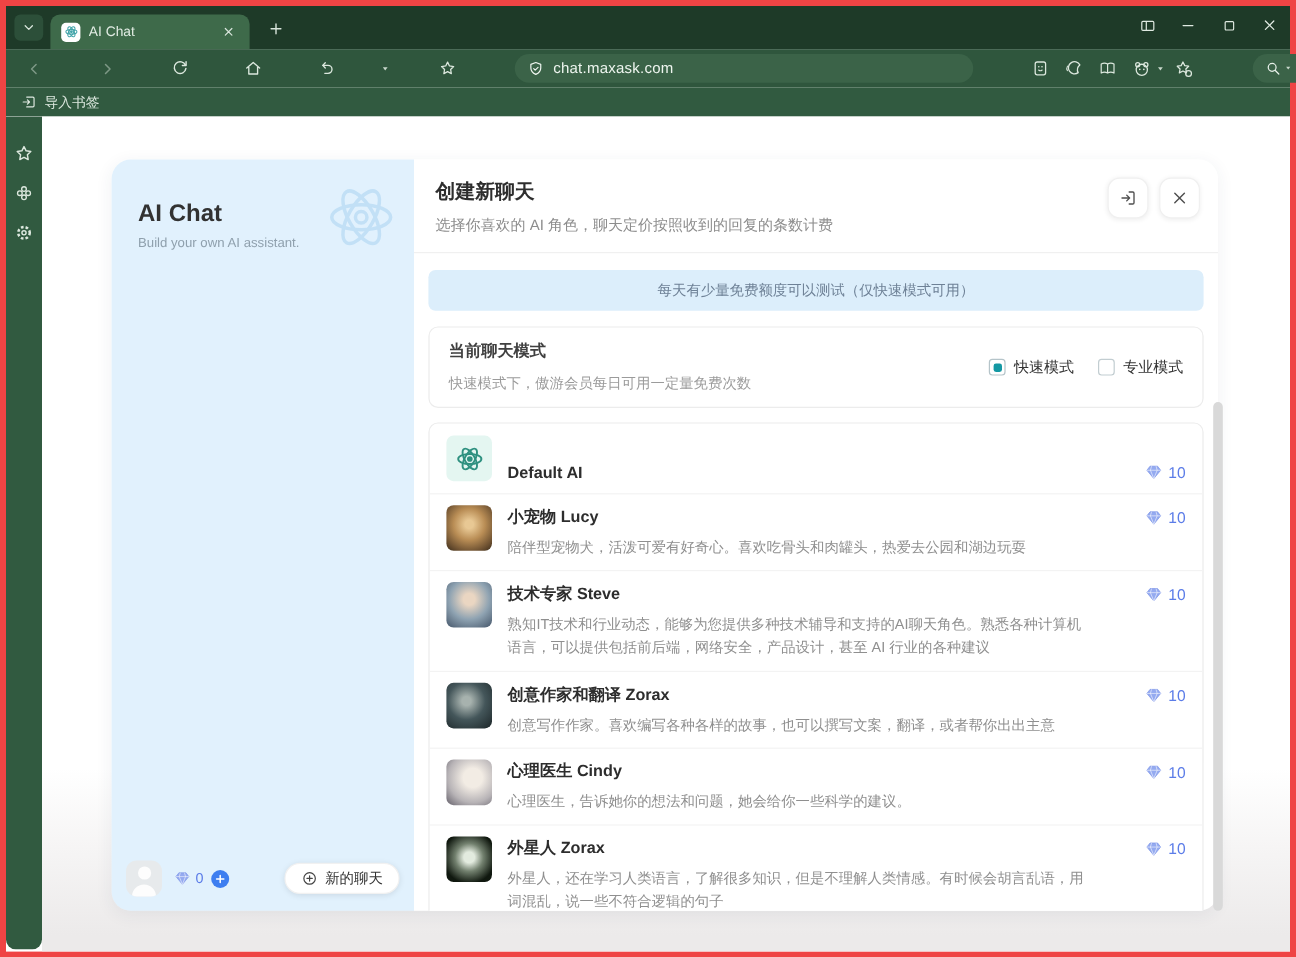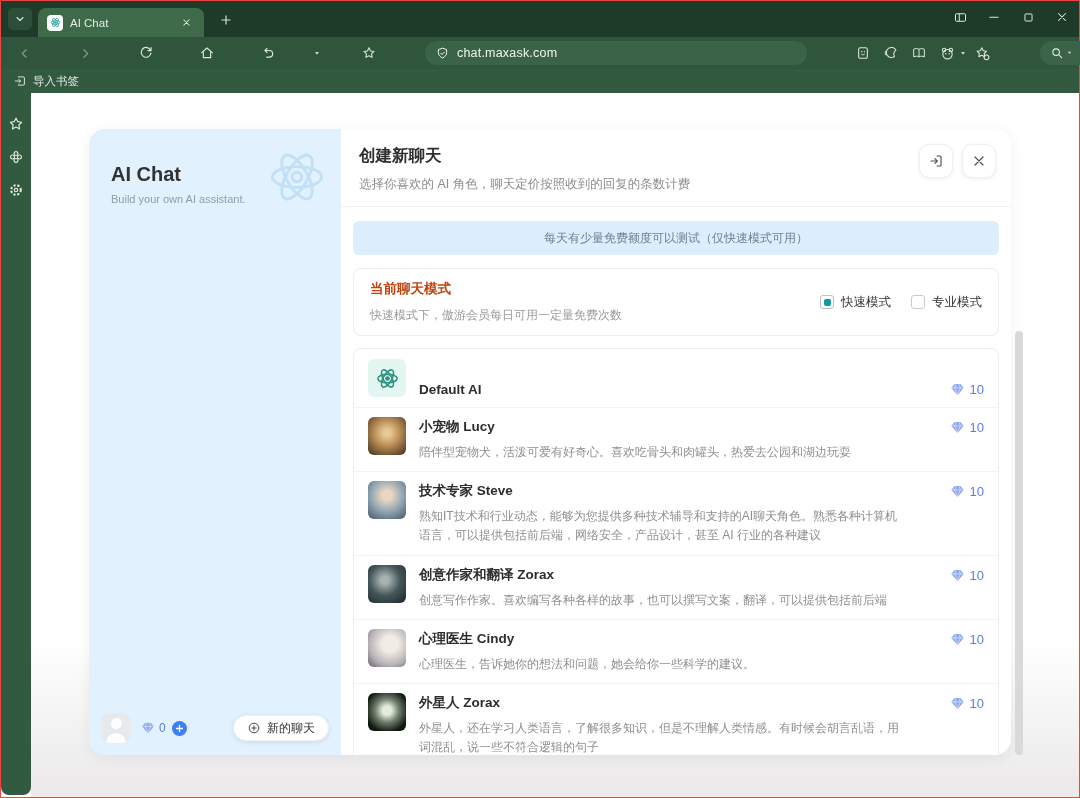--- a/index.html
+++ b/index.html
@@ -1,17 +1,17 @@
 <!DOCTYPE html>
 <html><head>
 <meta charset="utf-8">
 <style>
   * { margin:0; padding:0; box-sizing:border-box; }
   html,body { width:1080px; height:798px; font-family:"Liberation Sans","DejaVu Sans",sans-serif; background:#fff; overflow:hidden; }
-  .window { width:1080px; height:798px; position:relative; background:#fff; border:1px solid #ef4444; display:flex; flex-direction:column; }
+  .window { width:1080px; height:798px; position:relative; background:#fff; border:5px solid #ef4444; display:flex; flex-direction:column; }
 
   
   .titlebar { height:36px; background:#1e3a28; display:flex; align-items:flex-end; flex:none; position:relative; }
   .tabstrip-toggle { width:24px; height:22px; margin:0 6px 7px 7px; background:#2c4f39; border-radius:5px; display:flex; align-items:center; justify-content:center; color:#d8e5db; }
   .tab { height:29px; width:166px; background:#3e6a4a; border-radius:8px 8px 0 0; display:flex; align-items:center; padding:0 9px; }
   .favicon { width:16px; height:16px; background:#fff; border-radius:4px; display:flex; align-items:center; justify-content:center; color:#3fa3a8; flex:none; }
   .favicon svg { width:13px; height:13px; }
   .tab-label { color:#e2ecE4; color:#e2ece4; font-size:11.5px; margin-left:7px; flex:1; white-space:nowrap; overflow:hidden; }
   .icon-btn { display:flex; align-items:center; justify-content:center; color:#d9e5dc; }
   .tab-close { width:18px; height:18px; }
@@ -66,21 +66,21 @@
   .ma-header { padding:16px 18px 13px; position:relative; }
   .ma-title { font-size:16.5px; font-weight:bold; color:#2e2e2e; }
   .ma-sub { font-size:12.5px; color:#8d8d8d; margin-top:9px; }
   .hdr-btns { position:absolute; top:15px; right:15px; display:flex; gap:9px; }
   .hdr-btn { width:34px; height:34px; border:1px solid #f0f0f0; border-radius:10px; background:#fff; box-shadow:0 1px 4px rgba(0,0,0,.07); display:flex; align-items:center; justify-content:center; color:#4f4f4f; cursor:pointer; }
   .hdr-btn svg { width:16px; height:16px; }
   .ma-divider { height:1px; background:#f0f0f0; }
   .ma-body { padding:14px 12px; flex:1; overflow:hidden; }
   .banner { height:34px; background:#dceefb; border-radius:6px; display:flex; align-items:center; justify-content:center; font-size:12px; color:#6e8196; }
   .mode-card { margin-top:13px; border:1px solid #ececec; border-radius:8px; padding:11px 16px; display:flex; align-items:center; background:#fff; }
-  .mode-title { font-size:13.5px; font-weight:bold; color:#c2410c; }
+  .mode-title { font-size:13.5px; font-weight:bold; color:#404040; }
   .mode-sub { font-size:12px; color:#9b9b9b; margin-top:9px; }
   .mode-opts { margin-left:auto; display:flex; align-items:center; gap:20px; }
   .opt { display:flex; align-items:center; gap:7px; font-size:12.5px; color:#333; cursor:pointer; }
   .cb { width:14px; height:14px; border:1px solid #c2cdd1; border-radius:3px; background:#fff; position:relative; flex:none; }
   .cb.checked { border-color:#b5c4c9; }
   .cb.checked::after { content:""; position:absolute; inset:2.5px; background:#1498a3; border-radius:2px; }
 
   .list-card { margin-top:12px; border:1px solid #ececec; border-radius:8px; background:#fff; }
   .row { display:flex; align-items:flex-start; padding:9px 14px; border-bottom:1px solid #f3f3f3; position:relative; }
   .row:last-child { border-bottom:none; }
@@ -470,21 +470,21 @@
       <span>10</span>
     </span>
   </div>
 
   <div class="row">
     <span class="avatar avatar-woman">
       
     </span>
     <span class="role-text">
       <span class="role-name" style="display:block">创意作家和翻译 Zorax</span>
-      <span class="role-desc" style="display:block">创意写作作家。喜欢编写各种各样的故事，也可以撰写文案，翻译，可以提供包括前后端</span>
+      <span class="role-desc" style="display:block">创意写作作家。喜欢编写各种各样的故事，也可以撰写文案，翻译，或者帮你出出主意</span>
     </span>
     <span class="gem-badge">
       <svg viewBox="0 0 24 24">
                       <path d="M7 4h10l4.2 5.4L12 20.5 2.8 9.4z" fill="#94aaf0" stroke="#7e95e8" stroke-width="1"></path>
                       <path d="M2.8 9.4h18.4M9 4L7.5 9.4 12 20.5 16.5 9.4 15 4" stroke="#ffffff" stroke-width=".9" fill="none" opacity=".85"></path>
                     </svg>
       <span>10</span>
     </span>
   </div>
 

